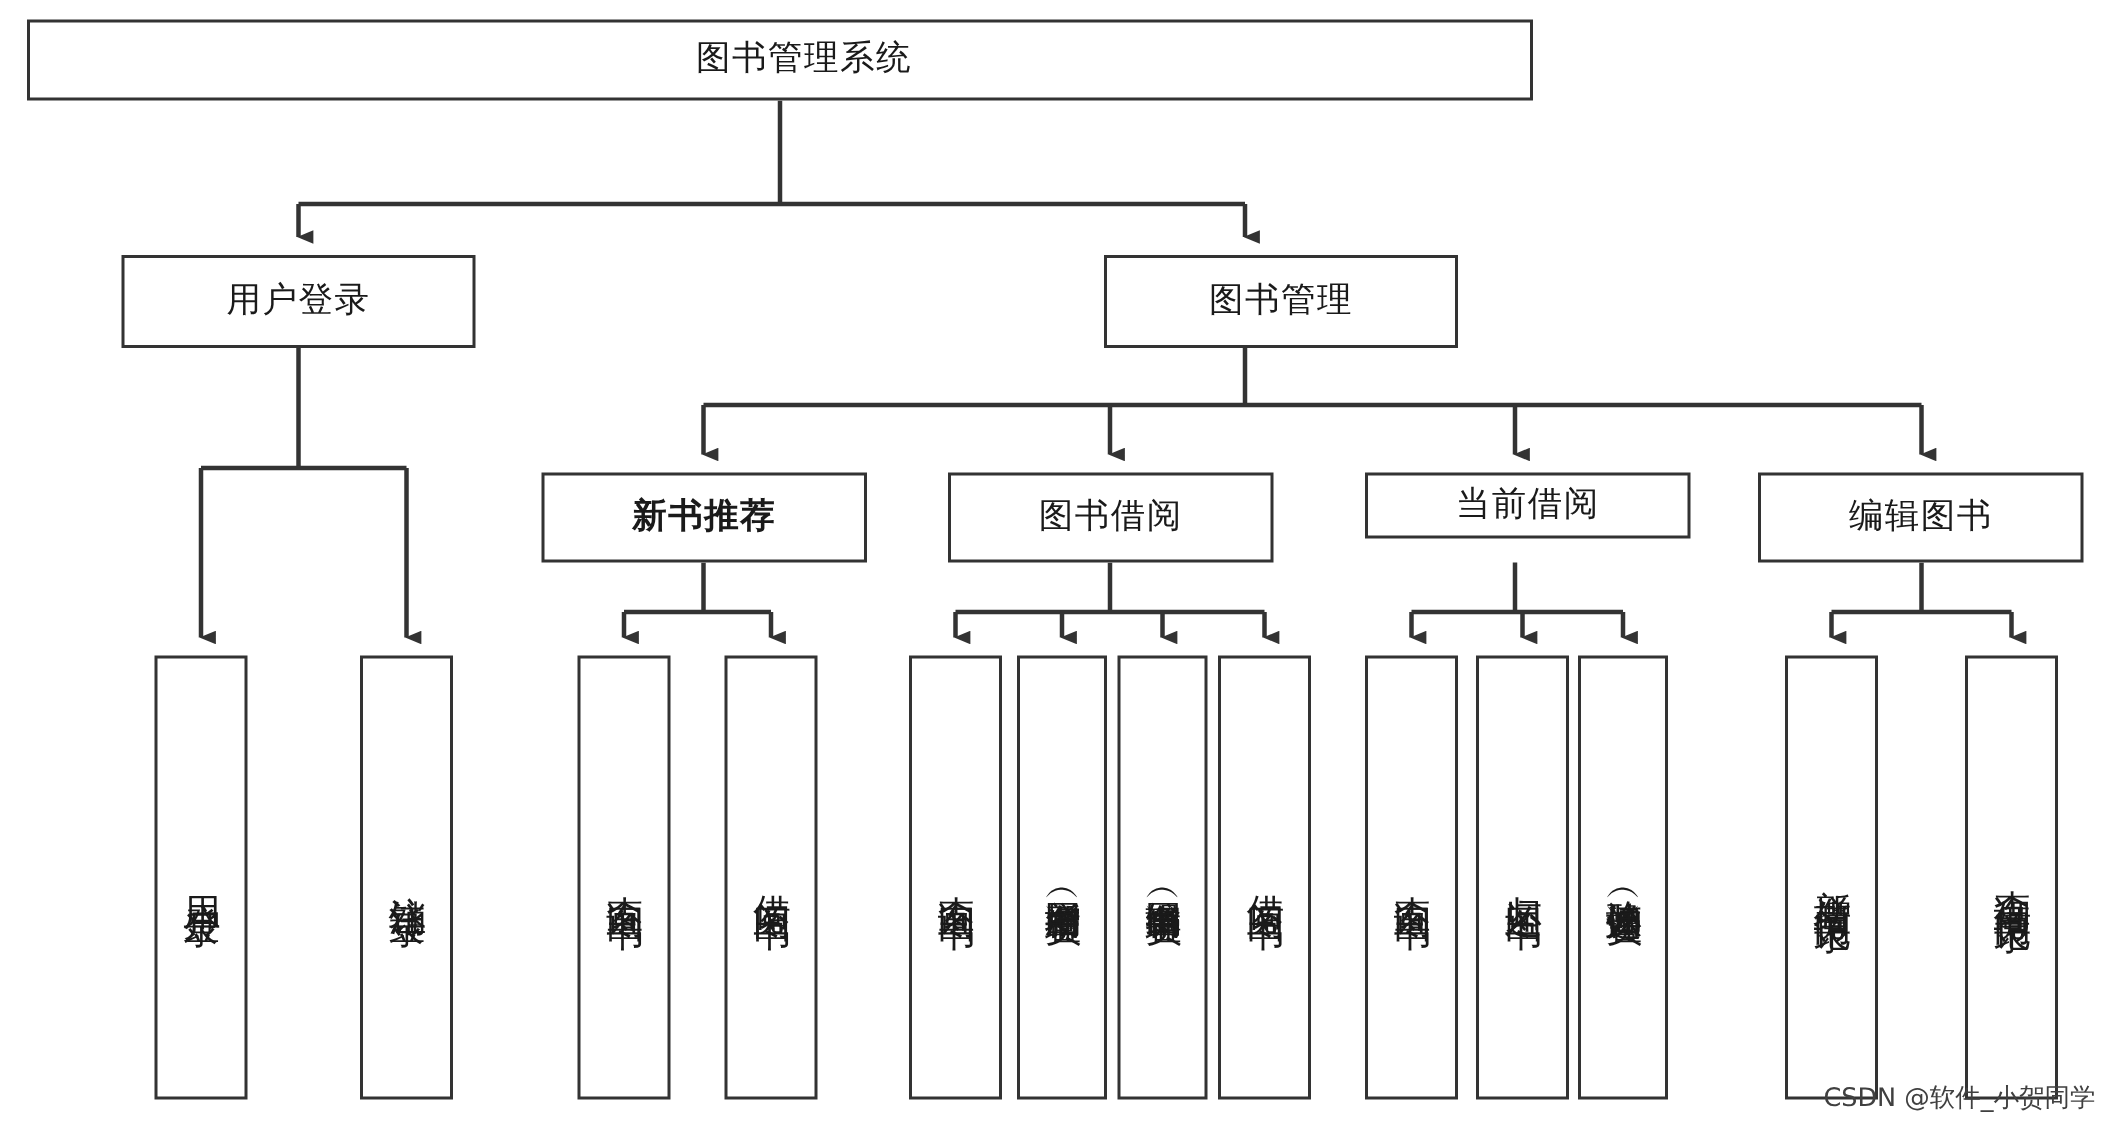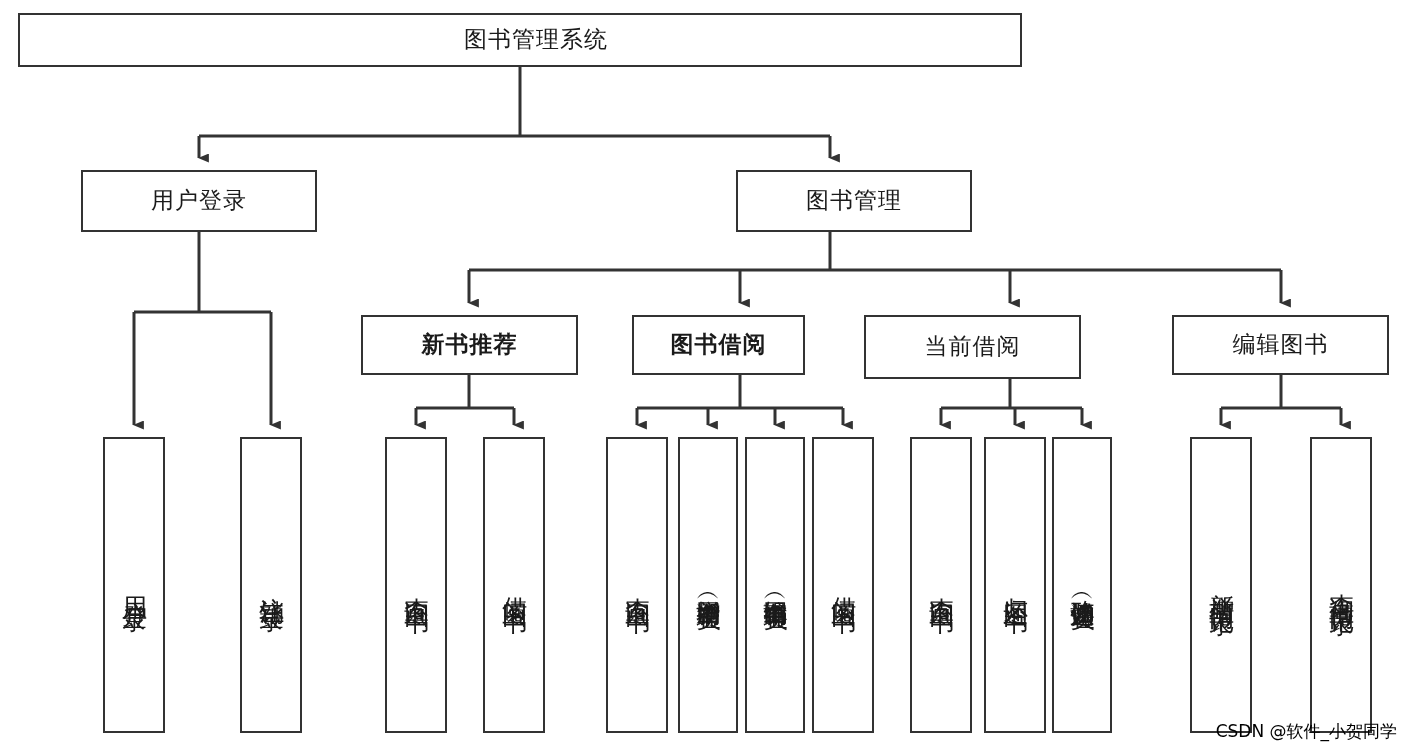--- a/index.html
+++ b/index.html
@@ -55,21 +55,21 @@
   }
   .node.vert.tight {
     letter-spacing: 1px;
     font-size: 24px;
   }
   .watermark {
     position: absolute;
     right: 8px;
     bottom: 4px;
     font-size: 17px;
-    color: #000000;
+    color: #404040;
     font-family: "DejaVu Sans", "Liberation Sans", sans-serif;
     white-space: nowrap;
     user-select: none;
   }
 </style>
 </head>
 <body>
 
 <div id="canvas">
 
@@ -129,24 +129,24 @@
       </div>
       <div class="node horiz" style="left: 81px; top: 170px; width: 236px; height: 62px;">
         <span>用户登录</span>
       </div>
       <div class="node horiz" style="left: 712px; top: 170px; width: 236px; height: 62px; margin-left: 24px;">
         <span>图书管理</span>
       </div>
       <div class="node horiz" style="left: 361px; top: 315px; width: 217px; height: 60px; font-weight: bold;">
         <span>新书推荐</span>
       </div>
-      <div class="node horiz" style="left: 632px; top: 315px; width: 173px; height: 60px; font-weight: bold;">
+      <div class="node horiz" style="left: 632px; top: 315px; width: 217px; height: 60px;">
         <span>图书借阅</span>
       </div>
-      <div class="node horiz" style="left: 864px; top: 315px; width: 217px; height: 64px;">
+      <div class="node horiz" style="left: 910px; top: 315px; width: 217px; height: 44px;">
         <span>当前借阅</span>
       </div>
       <div class="node horiz" style="left: 1172px; top: 315px; width: 217px; height: 60px;">
         <span>编辑图书</span>
       </div>
       <div class="node vert" style="left: 103px; top: 437px; width: 62px; height: 296px;">
         <span>用户登录</span>
       </div>
       <div class="node vert" style="left: 240px; top: 437px; width: 62px; height: 296px;">
         <span>注销登录</span>

